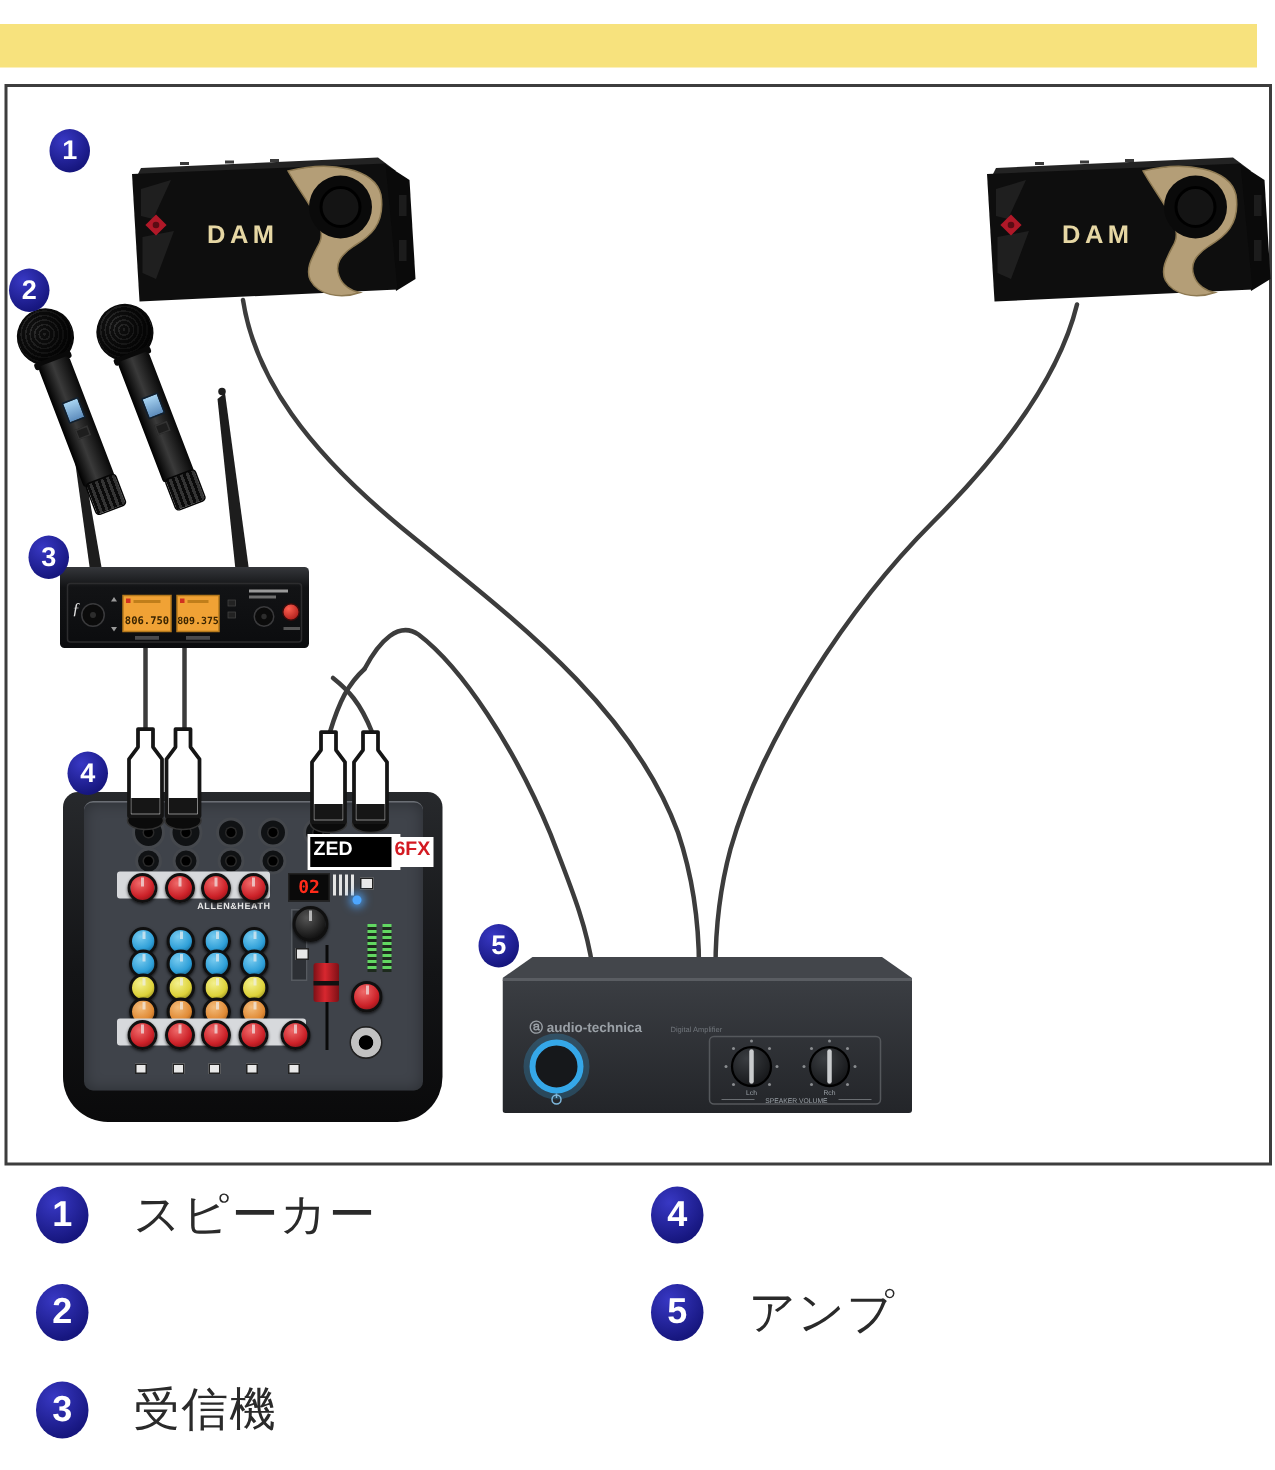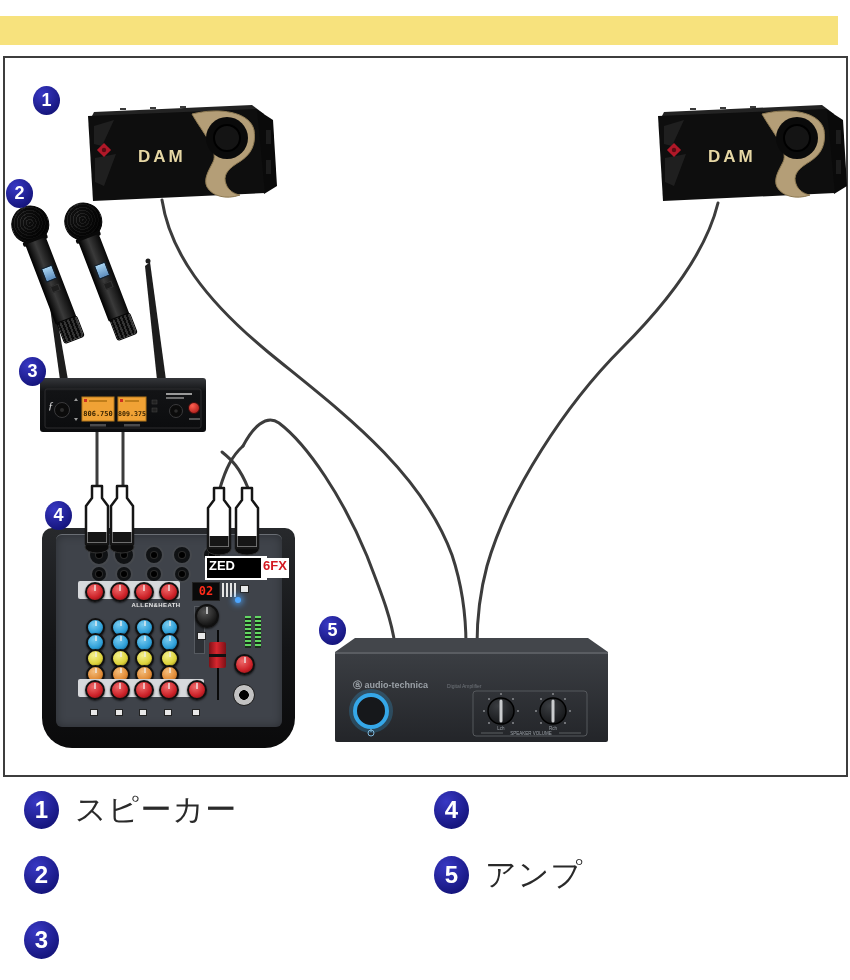--- a/index.html
+++ b/index.html
@@ -15,21 +15,21 @@
   .lay{position:absolute;left:0;top:0;}
   
   .nbadge{position:absolute;display:flex;align-items:center;justify-content:center;
           background:radial-gradient(circle at 35% 28%,#3838c4,#16167e 75%);
           color:#fff;font-weight:bold;border-radius:50%;z-index:30;}
   .nbadge.small{width:27px;height:29px;font-size:18px;}
   .nbadge.big{width:35px;height:38px;font-size:24px;}
   
   .legend-item{position:absolute;display:flex;align-items:center;height:40px;}
   .legend-item .nbadge{position:relative;}
-  .legend-label{margin-left:16px;font-size:31px;color:#2a2a2a;letter-spacing:1px;white-space:nowrap;}
+  .legend-label{margin-left:30px;font-size:31px;color:#2a2a2a;letter-spacing:1px;white-space:nowrap;}
   
   .mic{position:absolute;width:36px;height:142px;z-index:20;}
   .mic-ball{position:absolute;left:0;top:0;width:36px;height:36px;border-radius:50%;
     background:repeating-radial-gradient(circle at 50% 45%,#3c3c3c 0 1px,#161616 1px 3px),
                radial-gradient(circle at 35% 30%,#606060,#222 55%,#000 100%);
     background-blend-mode:overlay;border:1px solid #0a0a0a;}
   .mic-ring{position:absolute;left:5px;top:33px;width:26px;height:5px;background:#090909;border-radius:2px;}
   .mic-body{position:absolute;left:7px;top:36px;width:22px;height:86px;
     background:linear-gradient(90deg,#000 0%,#3a3a3a 45%,#080808 100%);border-radius:3px 3px 2px 2px;}
   .mic-screen{position:absolute;left:13px;top:64px;width:10px;height:13px;border:1px solid #102030;
@@ -350,20 +350,21 @@
 
   <div class="legend-item" style="left:24px;top:790px;">
     <div class="nbadge big">1</div>
     <div class="legend-label">スピーカー</div>
   </div>
   <div class="legend-item" style="left:24px;top:855px;">
     <div class="nbadge big">2</div>
   </div>
   <div class="legend-item" style="left:24px;top:920px;">
     <div class="nbadge big">3</div>
+    <div class="legend-label">受信機</div>
   </div>
   <div class="legend-item" style="left:434px;top:790px;">
     <div class="nbadge big">4</div>
   </div>
   <div class="legend-item" style="left:434px;top:855px;">
     <div class="nbadge big">5</div>
     <div class="legend-label">アンプ</div>
   </div>
 
 </div>

